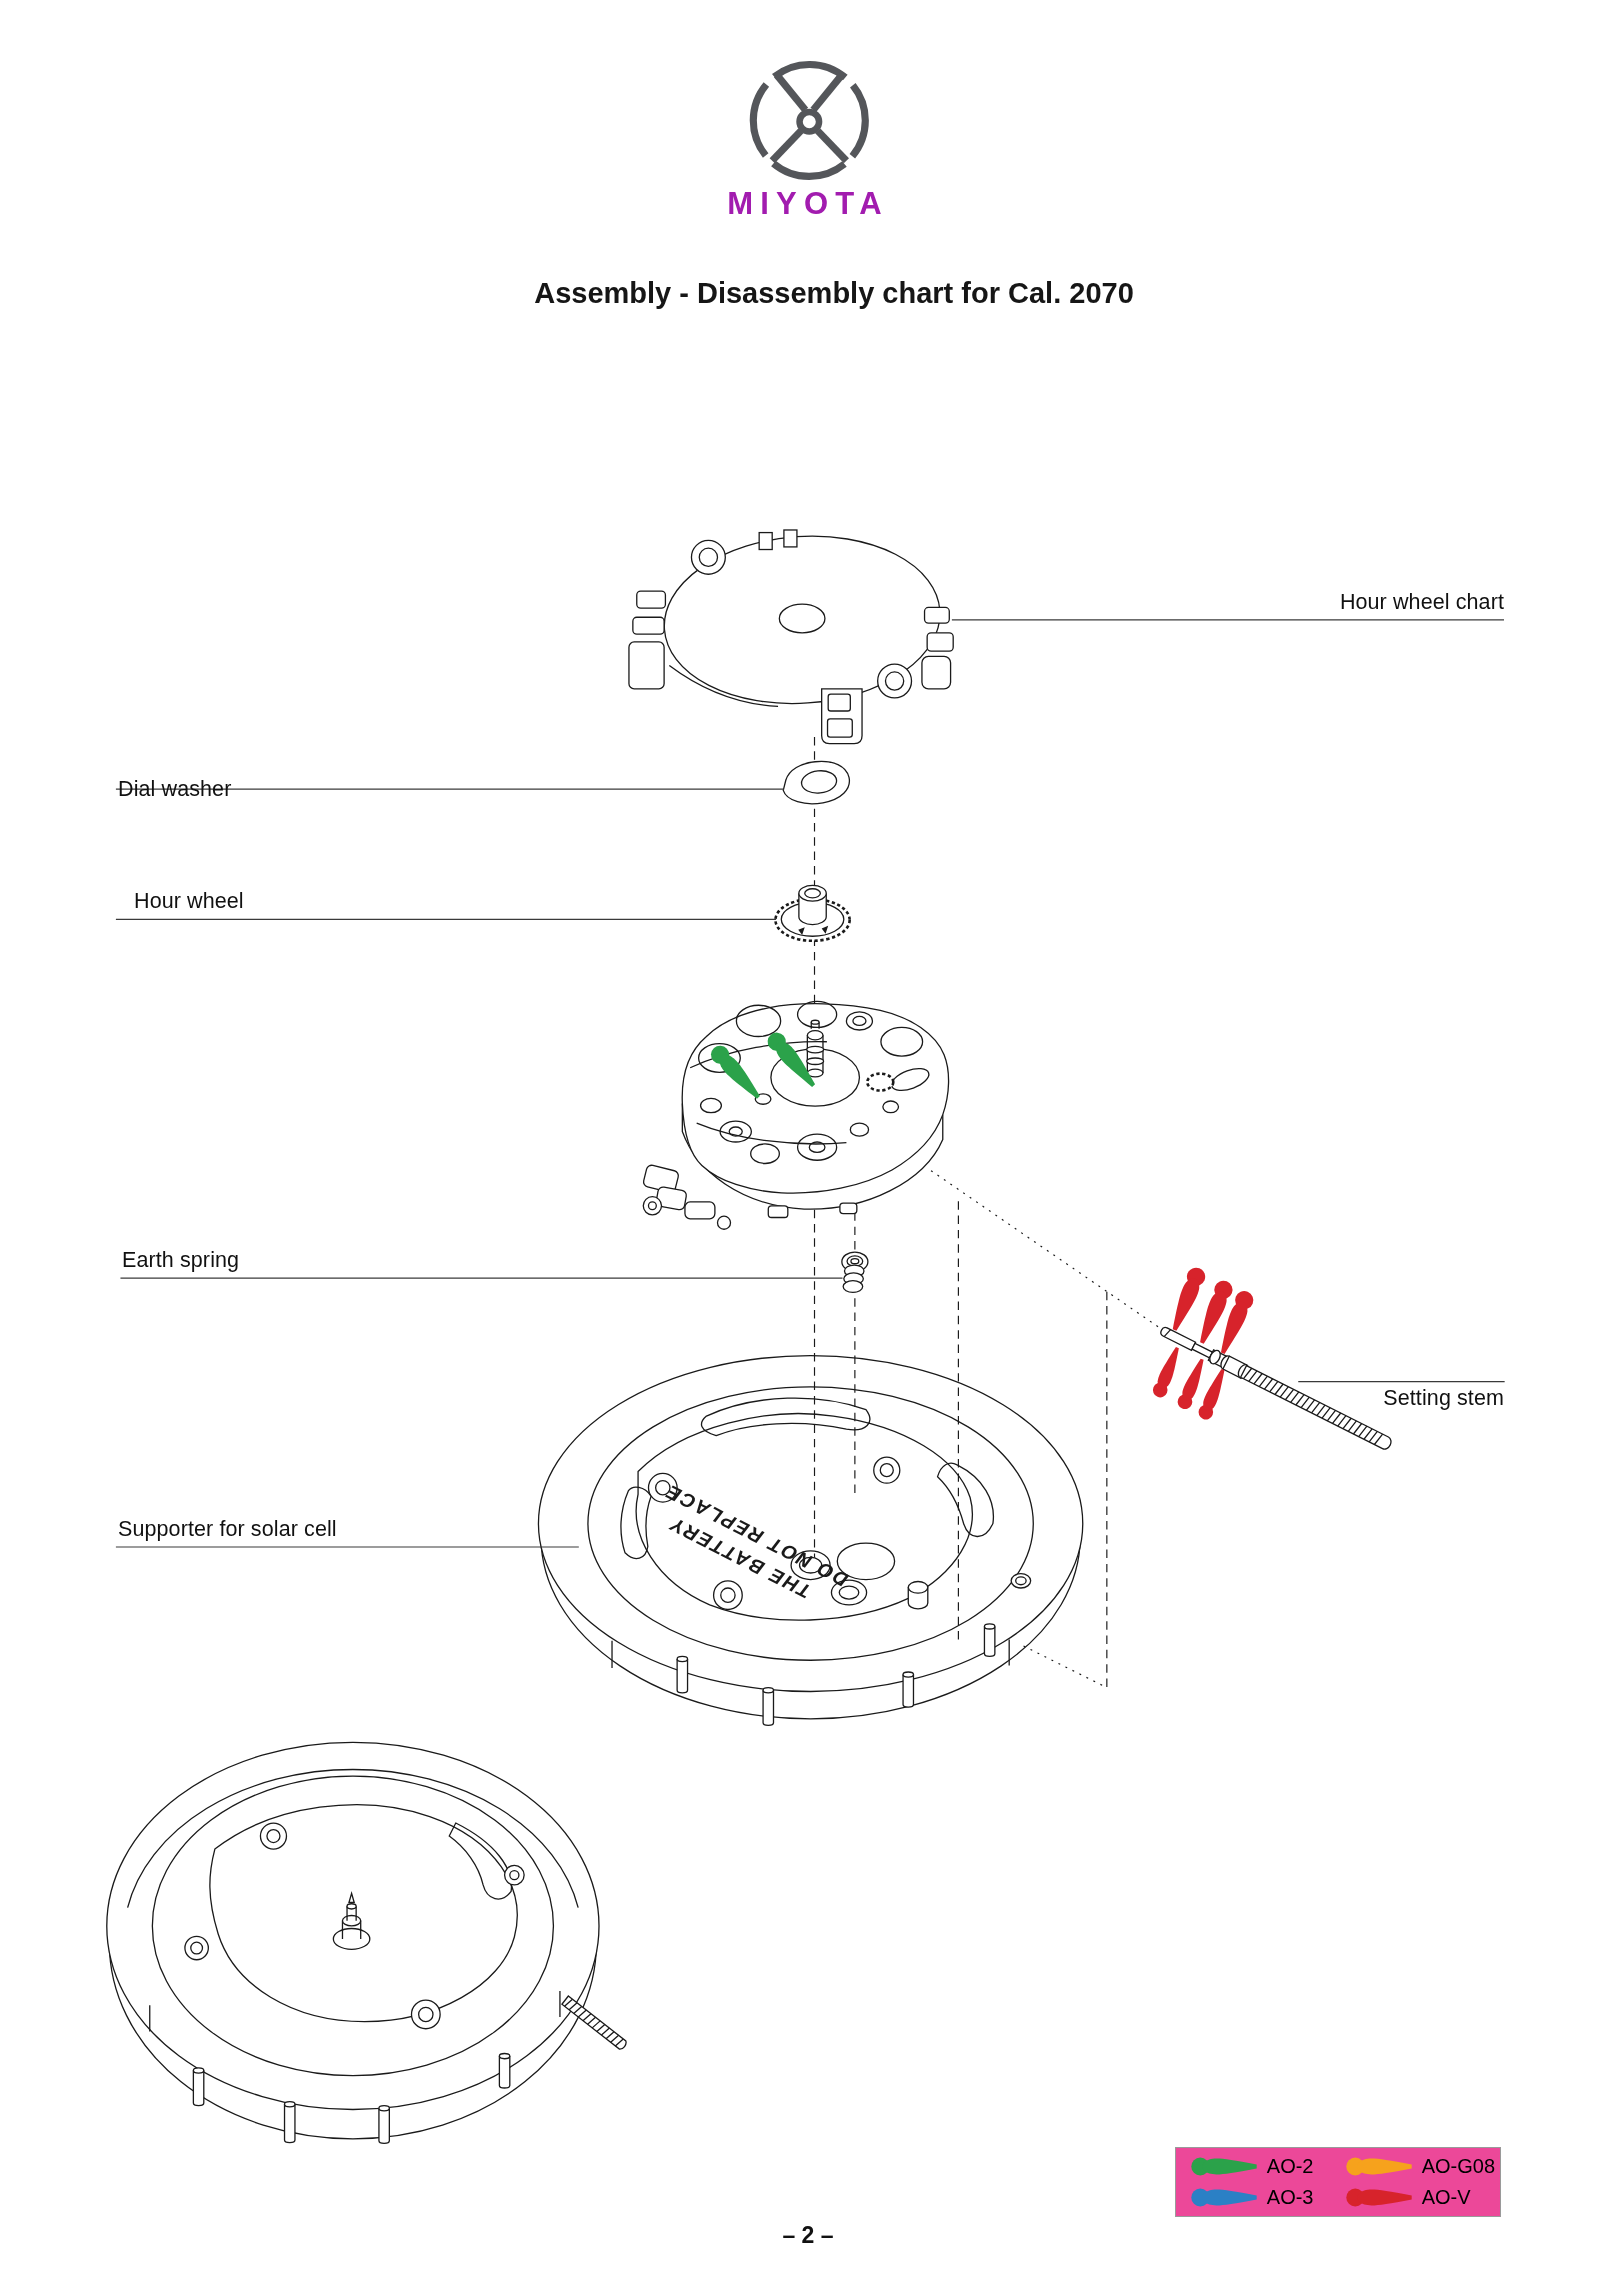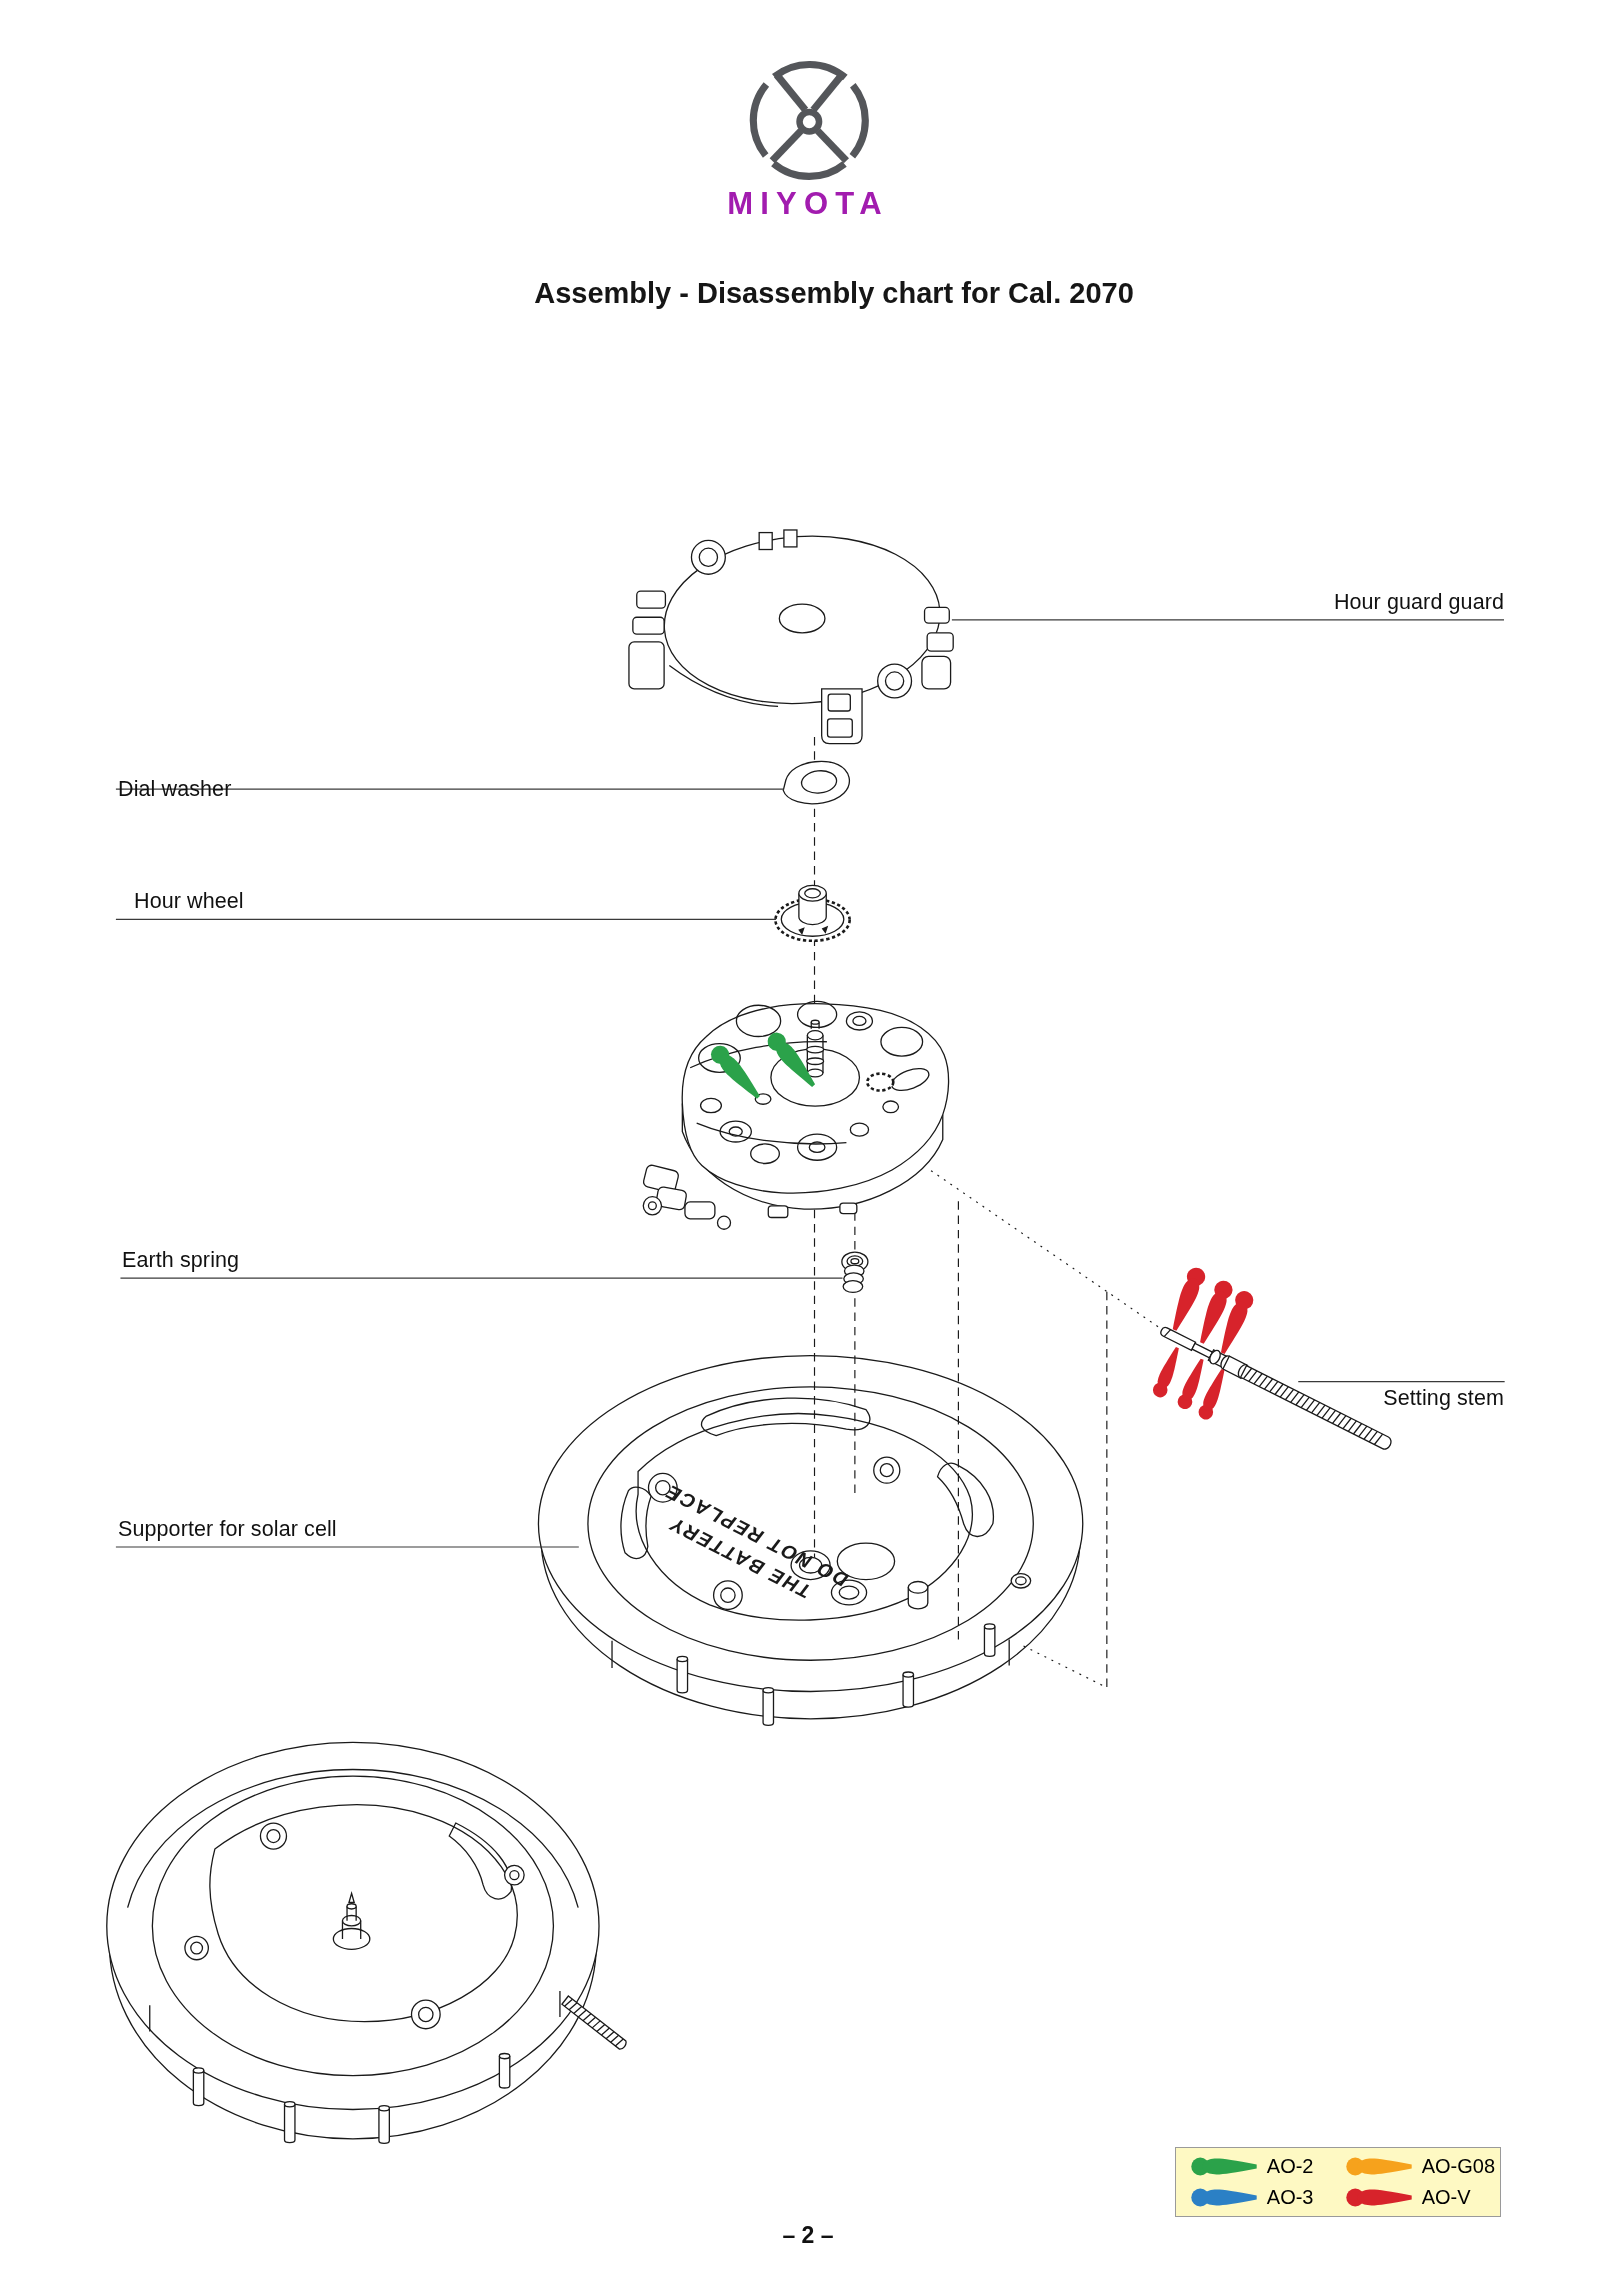--- a/index.html
+++ b/index.html
@@ -9,21 +9,21 @@
   .lbl-right{text-align:right;}
   #brand-word{position:absolute;left:0;top:186px;width:1616px;text-align:center;
     font-size:31px;font-weight:bold;letter-spacing:7.2px;color:#a21caf;}
   #doc-title{position:absolute;left:0;top:277px;width:1572px;text-align:center;
     font-size:29px;font-weight:bold;color:#161616;margin-left:48px;}
   #page-num{position:absolute;left:0;top:2222px;width:1616px;text-align:center;
     font-size:23px;font-weight:bold;color:#111;}
   #legend-box{position:absolute;left:1175px;top:2147px;width:326px;height:70px;
     border:1.3px solid #9a9a9a;box-sizing:border-box;display:grid;
     grid-template-columns:1fr 1fr;grid-template-rows:1fr 1fr;
-    align-items:center;padding:2.6px 0 2.6px 14.3px;background:#fef9c3;}
+    align-items:center;padding:2.6px 0 2.6px 14.3px;background:#ec4899;}
   .legend-item{display:flex;align-items:center;gap:8.5px;font-size:20px;color:#000;}
   .legend-item svg{flex:0 0 auto;}
   svg .ln{stroke:#1a1a1a;stroke-width:2;fill:none;}
   svg .fw{stroke:#1a1a1a;stroke-width:2;fill:#ffffff;}
   svg .dash{stroke:#1a1a1a;stroke-width:1.8;fill:none;stroke-dasharray:13 9;}
   svg .dot{stroke:#1a1a1a;stroke-width:1.8;fill:none;stroke-dasharray:3 9;}
   svg .leader{stroke:#3a3a3a;stroke-width:1.8;fill:none;}
   svg .teeth{stroke:#1a1a1a;stroke-width:4;fill:#fff;stroke-dasharray:5 4;}
 </style>
 </head>
@@ -263,21 +263,21 @@
     <path class="leader" d="M 178,1412 L 1192,1412"></path>
     <path class="leader" d="M 185,1963 L 1294,1963"></path>
     <path class="leader" d="M 1994,2122 L 2311,2122"></path>
     <path class="leader" d="M 178,2376 L 889,2376"></path>
   </g>
 </svg>
 
 <div id="brand-word">MIYOTA</div>
 <div id="doc-title">Assembly - Disassembly chart for Cal. 2070</div>
 
-<div class="lbl lbl-right" style="left:1139px;top:590px;width:365px;">Hour guard guard</div>
+<div class="lbl lbl-right" style="left:1139px;top:590px;width:365px;">Hour wheel chart</div>
 <div class="lbl" style="left:118px;top:777px;">Dial washer</div>
 <div class="lbl" style="left:118px;top:889px;margin-left:16px;">Hour wheel</div>
 <div class="lbl" style="left:122px;top:1248px;text-align:right;">Earth spring</div>
 <div class="lbl lbl-right" style="left:1298px;top:1352px;width:206px;margin-top:34px;">Setting stem</div>
 <div class="lbl" style="left:118px;top:1517px;">Supporter for solar cell</div>
 
 <div id="legend-box">
   <div class="legend-item">
     <svg width="68" height="21" viewBox="-16 -16 106 32">
       <g fill="#2ba24a">

